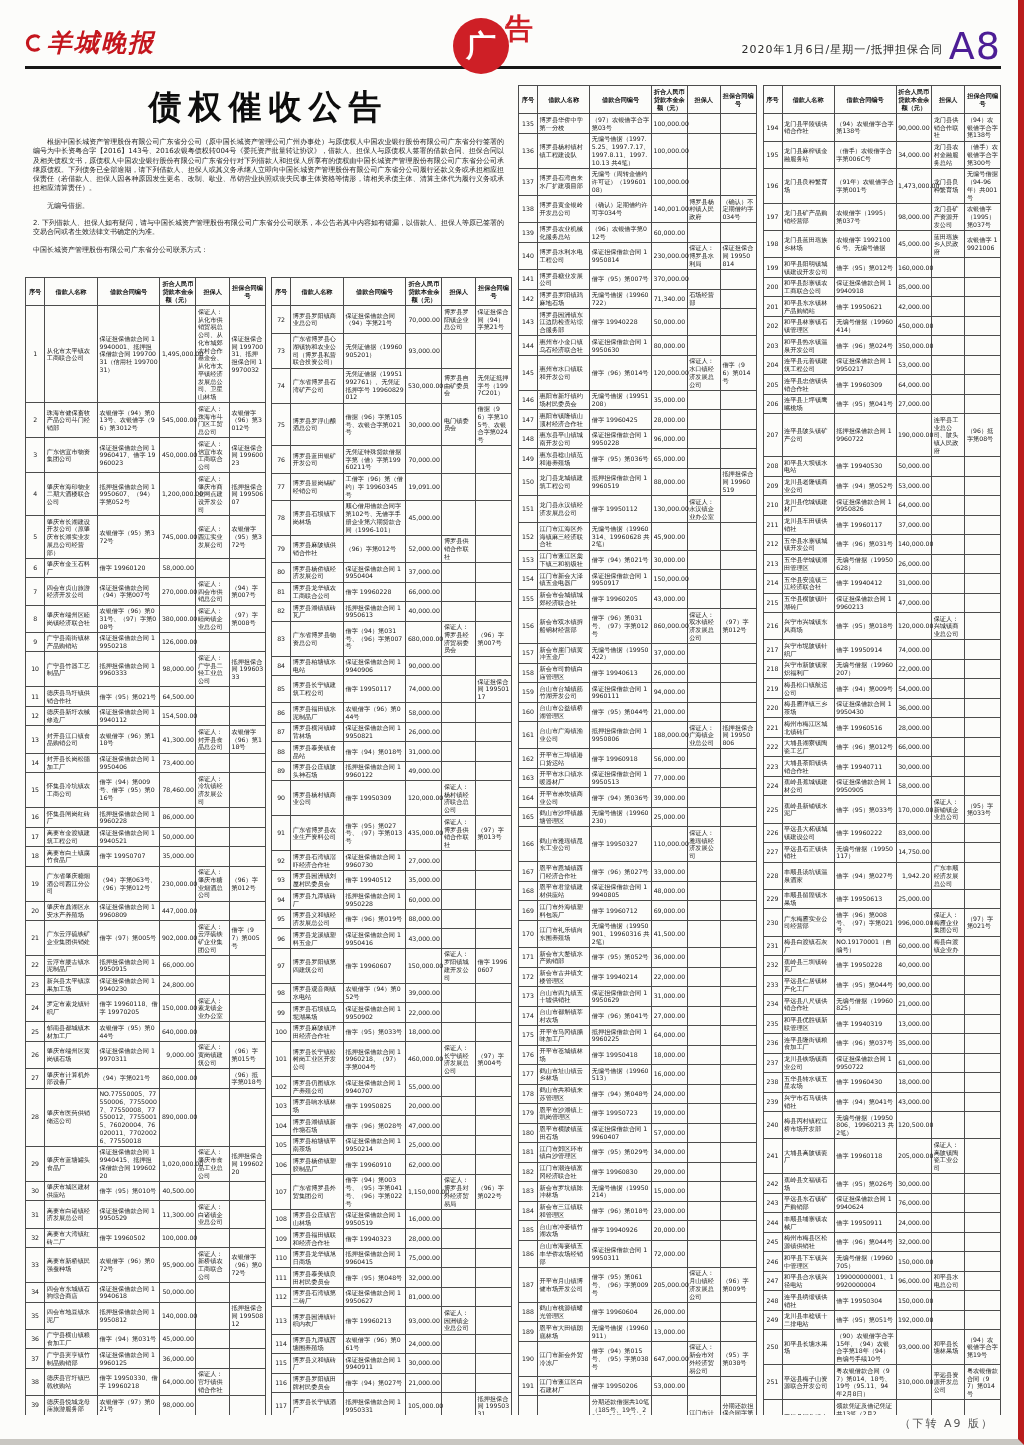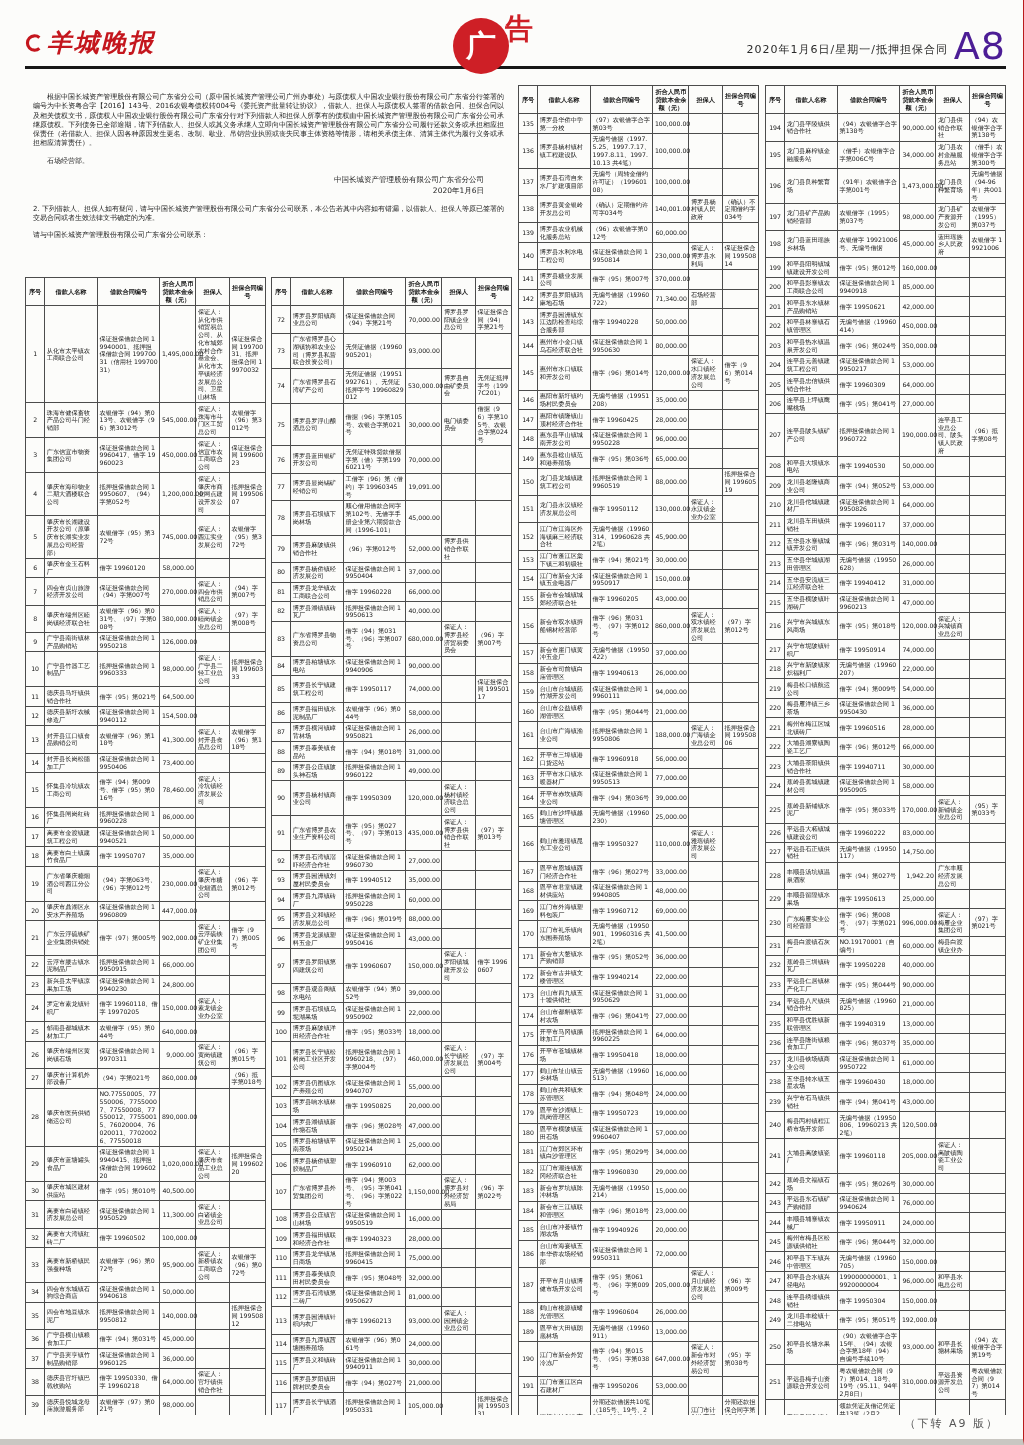--- a/index.html
+++ b/index.html
@@ -1,18 +1,18 @@
 <!DOCTYPE html>
 <html><head>
 <meta charset="utf-8">
 <style>
   html,body{margin:0;padding:0;background:#d8d6d1;}
   .page{position:relative;width:1024px;height:1445px;background:#fcfcfa;margin:0 auto;
         font-family:"DejaVu Sans","Liberation Sans",sans-serif;color:#1b1b1b;overflow:hidden;
-        border-right:1px solid #b91c1c;border-bottom:6px solid #c9c7c2;box-sizing:border-box;}
+        border-right:6px solid #b91c1c;border-bottom:6px solid #c9c7c2;box-sizing:border-box;}
   
   .masthead{position:absolute;top:8px;left:25px;right:17px;height:62px;}
   .mast-rule{position:absolute;top:58px;left:0;right:0;height:3px;background:#171717;}
   .paper-logo{position:absolute;left:0;top:18px;display:flex;align-items:center;gap:4px;}
   .paper-name{color:#c4161d;font-family:"DejaVu Serif","Liberation Serif",serif;
               font-weight:bold;font-style:italic;font-size:25px;letter-spacing:2px;}
   .ad-badge{position:absolute;left:428px;top:2px;width:86px;height:72px;}
   .ad-disc{position:absolute;left:0;top:8px;width:56px;height:56px;border-radius:50%;
            background:#ce1f26;display:flex;align-items:center;justify-content:center;}
   .ad-disc span{color:#ffffff;font-size:30px;font-weight:bold;line-height:1;}
@@ -60,28 +60,25 @@
       <span class="ad-side">告</span>
     </div>
     <div class="issue-info">2020年1月6日/星期一/抵押担保合同</div>
     <div class="page-no">A8</div>
   </header>
 
   <main class="content">
 
     <div class="left-half">
       <section class="notice-head">
+        <h1 class="notice-title">债权催收公告</h1>
         <p class="indent">根据中国长城资产管理股份有限公司广东省分公司（原中国长城资产管理公司广州办事处）与原债权人中国农业银行股份有限公司广东省分行签署的编号为中长资粤合字【2016】143号、2016农银粤债权转004号《委托资产批量转让协议》，借款人、担保人与原债权人签署的借款合同、担保合同以及相关债权文书，原债权人中国农业银行股份有限公司广东省分行对下列借款人和担保人所享有的债权由中国长城资产管理股份有限公司广东省分公司承继原债权。下列债务已全部逾期，请下列借款人、担保人或其义务承继人立即向中国长城资产管理股份有限公司广东省分公司履行还款义务或承担相应担保责任（若借款人、担保人因各种原因发生更名、改制、歇业、吊销营业执照或丧失民事主体资格等情形，请相关承债主体、清算主体代为履行义务或承担相应清算责任）。</p>
-        <p class="indent">石场经营部。</p>
-        <div class="sign">
-          <div>中国长城资产管理股份有限公司广东省分公司</div>
-          <div>2020年1月6日</div>
-        </div>
+        <p class="indent">无编号借据。</p>
         <p>2. 下列借款人、担保人如有疑问，请与中国长城资产管理股份有限公司广东省分公司联系，本公告若其中内容如有错漏，以借款人、担保人等原已签署的交易合同或者生效法律文书确定的为准。</p>
-        <p>请与中国长城资产管理股份有限公司广东省分公司联系：</p>
+        <p>中国长城资产管理股份有限公司广东省分公司联系方式：</p>
 
       </section>
       <div class="left-tables">
         <div class="tcol">
           <table class="debt">
               <colgroup>
                 <col style="width: 8%;">
                 <col style="width: 22%;">
                 <col style="width: 26%;">
                 <col style="width: 15%;">

